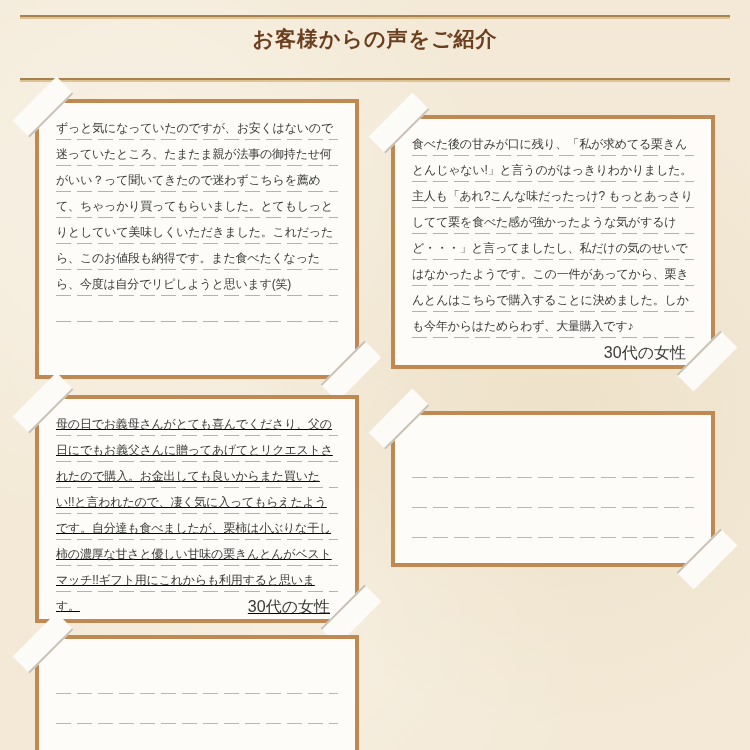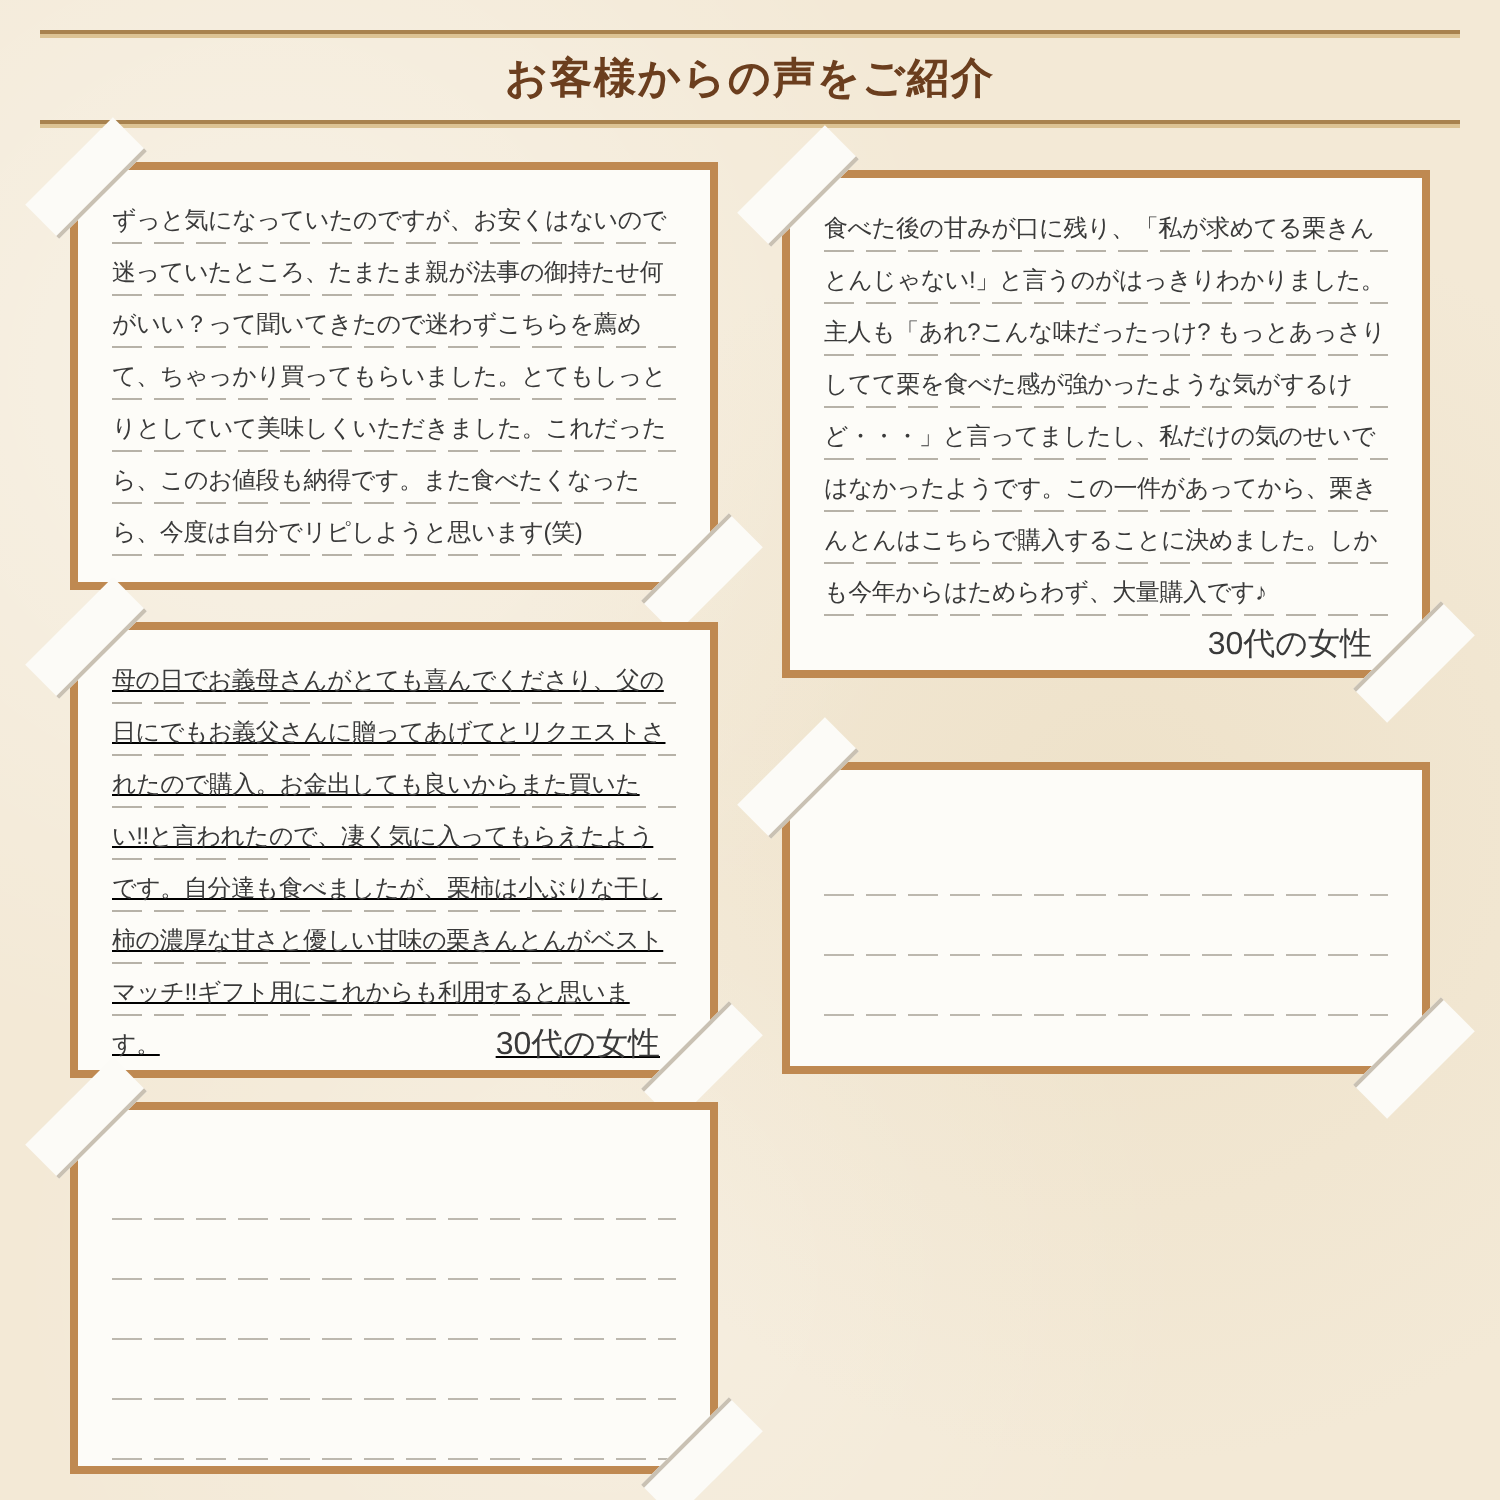--- a/index.html
+++ b/index.html
@@ -14,35 +14,35 @@
   }
 
   
   .header { padding-top: 15px; }
   .rule {
     height: 4px; margin: 0 20px;
     background: linear-gradient(to bottom, #a8824e 0 50%, #dcc394 50% 100%);
   }
   .page-title {
     text-align: center; font-size: 21px; font-weight: bold;
-    color: #6b3e1e; padding: 6px 0 7px; letter-spacing: 1px;
+    color: #6b3e1e; padding: 6px 0 25px; letter-spacing: 1px;
   }
 
   
   .grid { display: flex; gap: 32px; padding: 0 35px; margin-top: 17px; }
   .col { flex: 1; display: flex; flex-direction: column; }
 
   
   .card {
     position: relative; box-sizing: border-box;
     background: #fdfcf8; border: 4px solid #bf8951;
   }
-  .c1, .c2 { height: 214px; }
+  .c1, .c2 { height: 280px; }
   .c3 { height: 228px; margin-top: 16px; text-decoration: underline; }
-  .c4 { height: 254px; margin-top: 4px; }
+  .c4 { height: 254px; margin-top: 16px; }
   .c5 { height: 186px; margin-top: 12px; }
   .c6 { height: 156px; margin-top: 42px; }
 
   .card-inner {
     box-sizing: border-box; height: 100%; overflow: hidden;
     padding: 12px 17px 0 17px;
   }
 
   .ruled {
     background-image:

